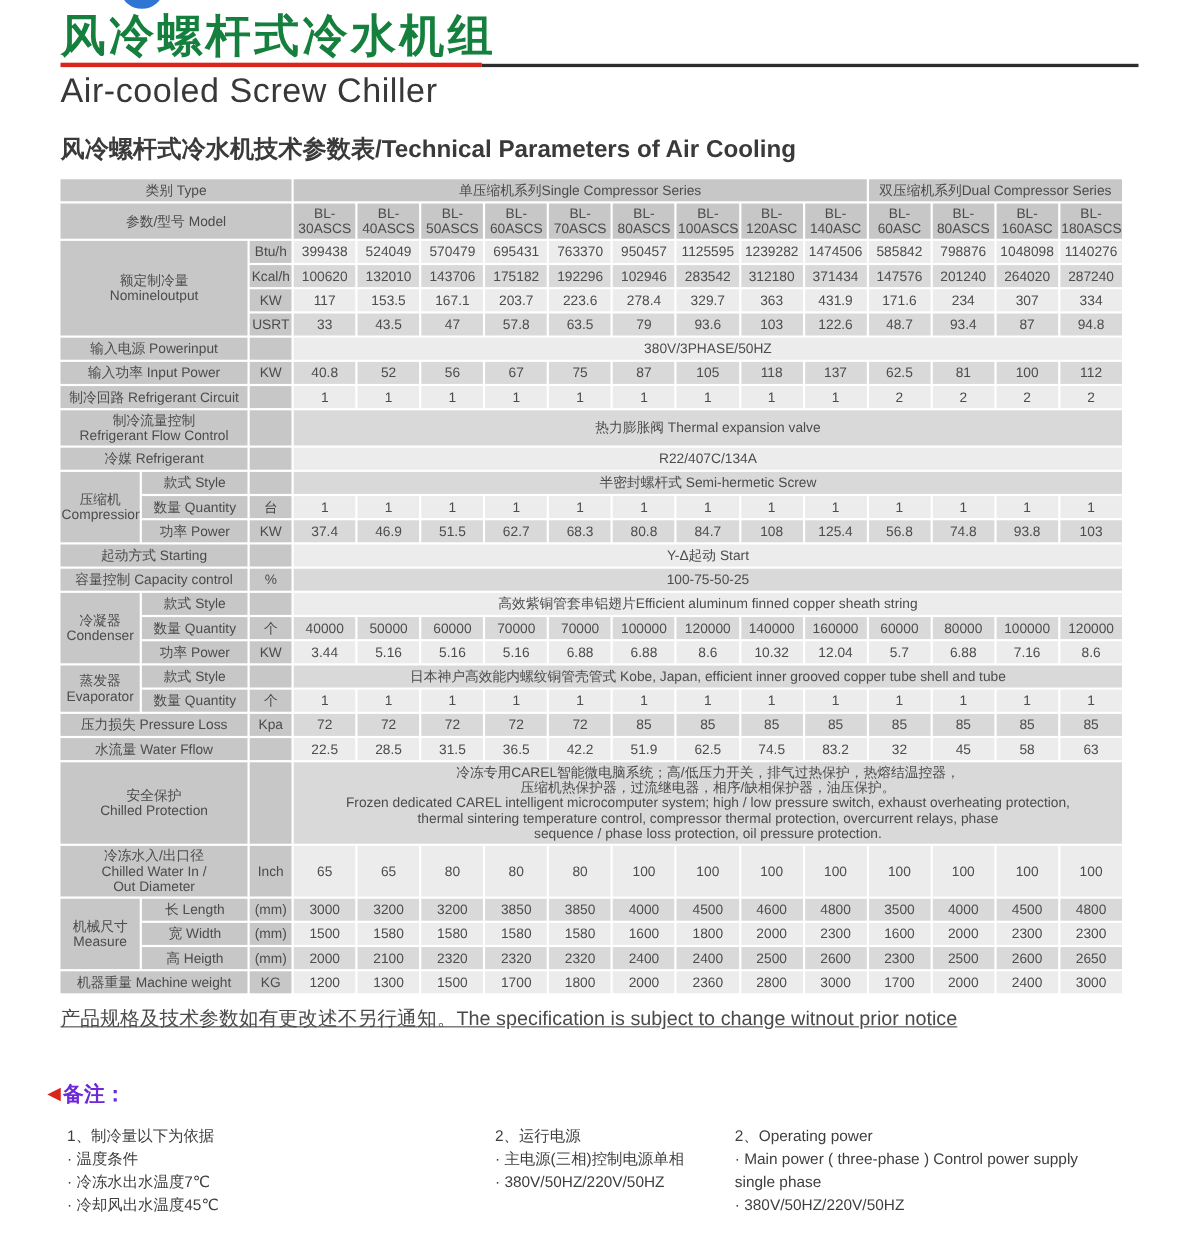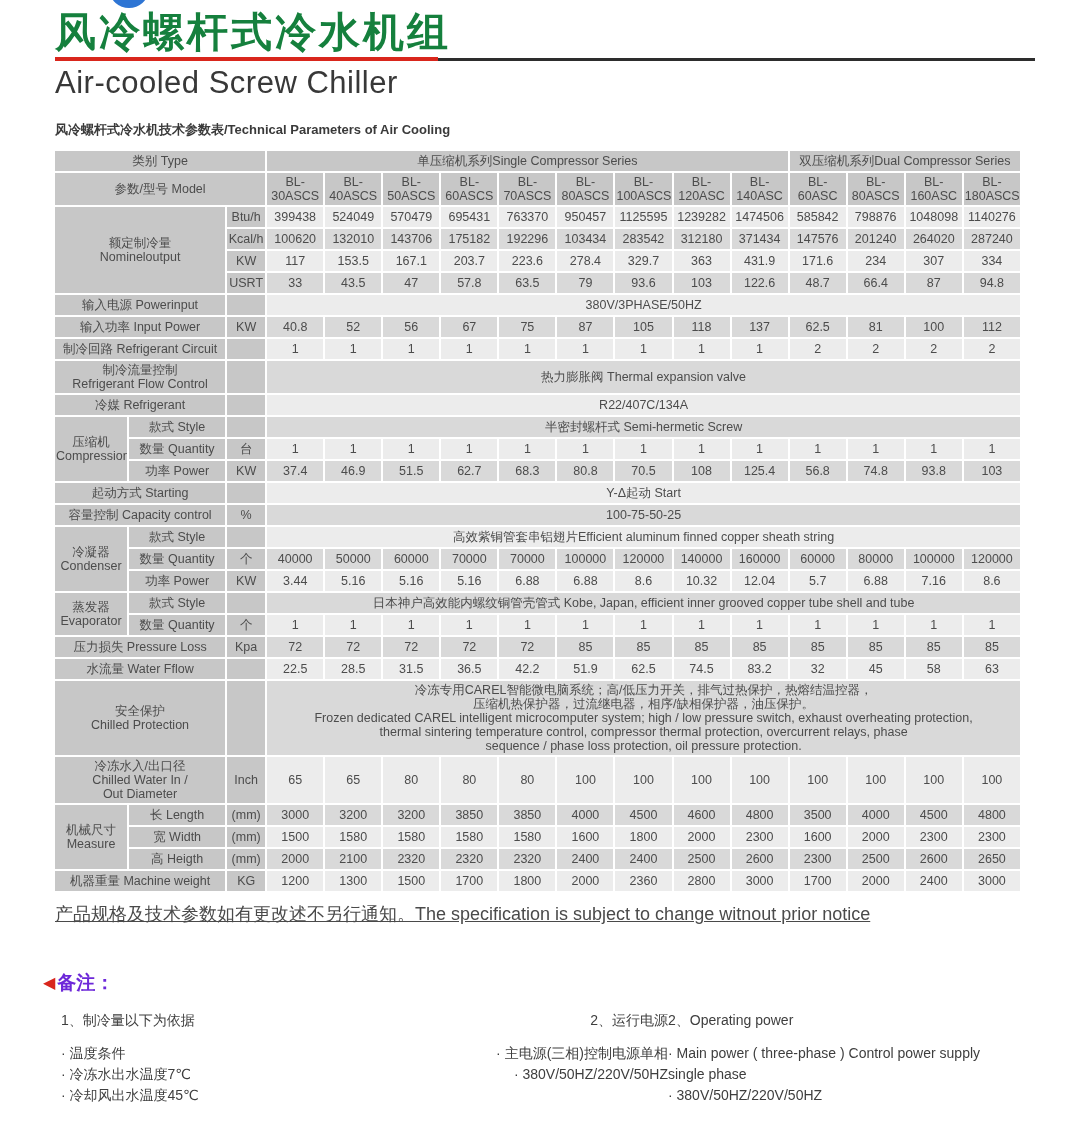--- a/index.html
+++ b/index.html
@@ -11,21 +11,21 @@
   .blue-dot { position:absolute; left:110px; top:-26px; width:38px; height:34px;
     border-radius:50%; background:#2e75d4; }
   .content { padding:0 44px 0 55px; }
 
   .title-cn { font-size:41px; font-weight:bold; color:#15803d; margin:9px 0 0 0;
     letter-spacing:3px; line-height:1.15; }
   .title-rule { display:flex; align-items:center; margin-top:1px; }
   .title-rule .red-seg { width:383px; height:4px; background:#d9261c; }
   .title-rule .dark-seg { flex:1; height:3px; background:#2d2d2d; }
   .title-en { font-size:31px; font-weight:400; color:#383838; margin:4px 0 0 0; letter-spacing:0.5px; }
-  .section-heading { font-size:13px; font-weight:bold; color:#3a3a3a; margin:20px 0 10px 0; }
+  .section-heading { font-size:22px; font-weight:bold; color:#3a3a3a; margin:20px 0 10px 0; }
 
   table.spec { border-collapse:separate; border-spacing:2px; table-layout:fixed;
     width:969px; margin-left:-2px; }
   table.spec td { text-align:center; vertical-align:middle; padding:2px 1px;
     font-size:12.5px; line-height:14px; height:20px; color:#4c4c4c; overflow:hidden; }
   td.lab { background:#c7c7c7; }
   td.unit { font-size:11.5px; padding:2px 0; }
   td.model { font-size:11px; line-height:13px;margin-top:28px; }
   td.L { background:#ececec; }
   td.D { background:#d9d9d9; }
@@ -34,23 +34,23 @@
   td.security { font-size:12px; line-height:16px; padding:6px 4px; }
 
   .footnote { font-size:18px; color:#4a4a4a; margin-top:9px;text-decoration:underline; }
 
   .notes-header { display:flex; align-items:center; margin:44px 0 14px -12px; }
   .tri-icon { color:#d9261c; font-size:16px; margin-right:2px; line-height:1; }
   .notes-title { font-size:19px; font-weight:bold; color:#6d28d9; }
   .notes-cols { display:flex; align-items:flex-start; font-size:14px; color:#3e3e3e; }
   .note-col { line-height:21px; }
   .note-col-1 { width:395px; padding-left:6px; }
-  .note-col-2 { width:218px;text-align:right; }
+  .note-col-2 { width:218px; }
   .note-col-3 { flex:1; }
-  .note-col .n-title { margin-bottom:12px; }
+  .note-col .n-title { margin-bottom:0; }
   .note-item { white-space:pre-line; }
 </style>
 </head>
 <body>
 
 <div class="blue-dot"></div>
 
 <div class="content">
   <h1 class="title-cn">风冷螺杆式冷水机组</h1>
   <div class="title-rule">
@@ -132,21 +132,21 @@
           <td class="L">1048098</td>
           <td class="L">1140276</td>
         </tr>
         <tr>
           <td class="lab unit">Kcal/h</td>
           <td class="D">100620</td>
           <td class="D">132010</td>
           <td class="D">143706</td>
           <td class="D">175182</td>
           <td class="D">192296</td>
-          <td class="D">103434</td>
+          <td class="D">102946</td>
           <td class="D">283542</td>
           <td class="D">312180</td>
           <td class="D">371434</td>
           <td class="D">147576</td>
           <td class="D">201240</td>
           <td class="D">264020</td>
           <td class="D">287240</td>
         </tr>
         <tr>
           <td class="lab unit">KW</td>
@@ -169,21 +169,21 @@
           <td class="D">33</td>
           <td class="D">43.5</td>
           <td class="D">47</td>
           <td class="D">57.8</td>
           <td class="D">63.5</td>
           <td class="D">79</td>
           <td class="D">93.6</td>
           <td class="D">103</td>
           <td class="D">122.6</td>
           <td class="D">48.7</td>
-          <td class="D">66.4</td>
+          <td class="D">93.4</td>
           <td class="D">87</td>
           <td class="D">94.8</td>
         </tr>
         <tr>
           <td class="lab pre" colspan="2">输入电源 Powerinput</td>
           <td class="lab unit"></td>
           <td class="span-cell pre L" colspan="13">380V/3PHASE/50HZ</td>
         </tr>
         <tr>
           <td class="lab pre" colspan="2">输入功率 Input Power</td>
@@ -256,21 +256,21 @@
         </tr>
         <tr>
           <td class="lab">功率 Power</td>
           <td class="lab unit">KW</td>
           <td class="D">37.4</td>
           <td class="D">46.9</td>
           <td class="D">51.5</td>
           <td class="D">62.7</td>
           <td class="D">68.3</td>
           <td class="D">80.8</td>
-          <td class="D">70.5</td>
+          <td class="D">84.7</td>
           <td class="D">108</td>
           <td class="D">125.4</td>
           <td class="D">56.8</td>
           <td class="D">74.8</td>
           <td class="D">93.8</td>
           <td class="D">103</td>
         </tr>
         <tr>
           <td class="lab pre" colspan="2">起动方式 Starting</td>
           <td class="lab unit"></td>

